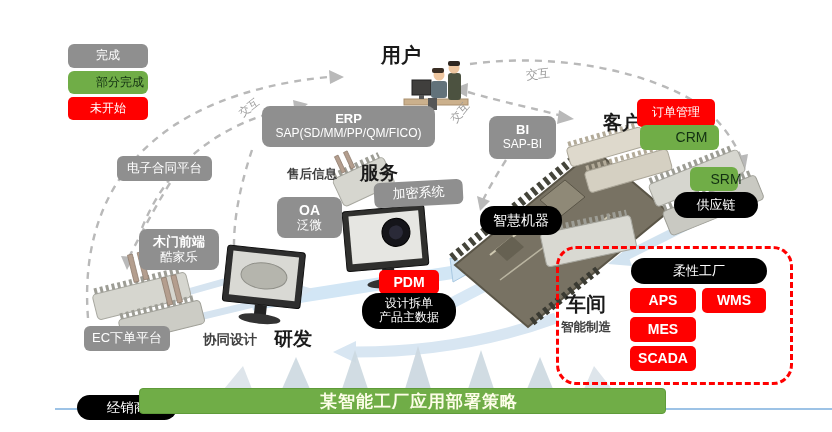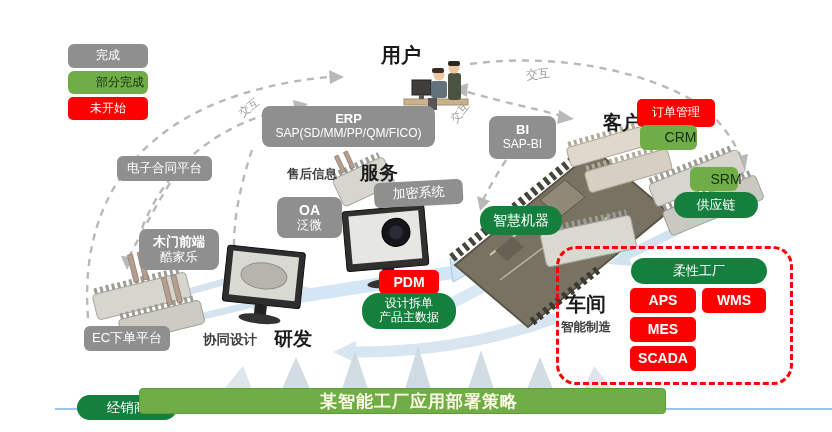--- a/index.html
+++ b/index.html
@@ -4,21 +4,21 @@
 <style>
   html,body{margin:0;padding:0;}
   .stage{position:relative;width:832px;height:432px;background:#ffffff;overflow:hidden;
          font-family:"Liberation Sans","DejaVu Sans",sans-serif;}
   .bg{position:absolute;left:0;top:0;z-index:0;}
   .box{position:absolute;z-index:3;display:flex;flex-direction:column;align-items:center;
        justify-content:center;text-align:center;box-sizing:border-box;line-height:1.15;}
   .gray{background:#8f8f8f;color:#ffffff;border-radius:6px;}
   .green{background:#70ad47;color:#123012;border-radius:6px;padding-left:24px;}
   .red{background:#ff0000;color:#ffffff;border-radius:5px;}
-  .bluepill{background:#15803d;color:#ffffff;border-radius:14px;}
+  .bluepill{background:#000000;color:#ffffff;border-radius:14px;}
   .lbl{position:absolute;z-index:3;white-space:nowrap;}
   .lbl-dark{color:#1a1a1a;font-weight:bold;}
   .lbl-blue{color:#404040;font-weight:bold;}
   .lbl-gray{color:#9a9a9a;}
   .dashedbox{position:absolute;z-index:2;border:3px dashed #ff0000;border-radius:20px;}
   .banner{position:absolute;z-index:4;background:#70ad47;border:1px solid #5f9b3a;border-radius:4px;
           display:flex;align-items:center;justify-content:center;color:#fdfde8;
           font-weight:bold;font-size:17px;letter-spacing:1px;padding-left:33px;}
   .b{font-weight:bold;}
 </style>
@@ -185,21 +185,21 @@
 
   <div class="box gray" style="left:489px;top:116px;width:67px;height:43px;border-radius:8px;">
     <span class="b" style="font-size:13px;">BI</span>
     <span style="font-size:12px;">SAP-BI</span>
   </div>
 
   <div class="lbl lbl-dark" style="left:603px;top:110px;font-size:19px;">客户</div>
   <div class="box red" style="left:637px;top:99px;width:78px;height:28px;font-size:12px;">
     <span>订单管理</span>
     </div>
-  <div class="box green" style="left:640px;top:125px;width:57px;height:25px;font-size:14px;">
+  <div class="box green" style="left:640px;top:125px;width:79px;height:25px;font-size:14px;">
     <span>CRM</span>
     </div>
 
   <div class="box green" style="left:690px;top:167px;width:48px;height:24px;font-size:14px;">
     <span>SRM</span>
     </div>
   <div class="box bluepill" style="left:674px;top:192px;width:84px;height:26px;font-size:13px;">
     <span>供应链</span>
     </div>
 

